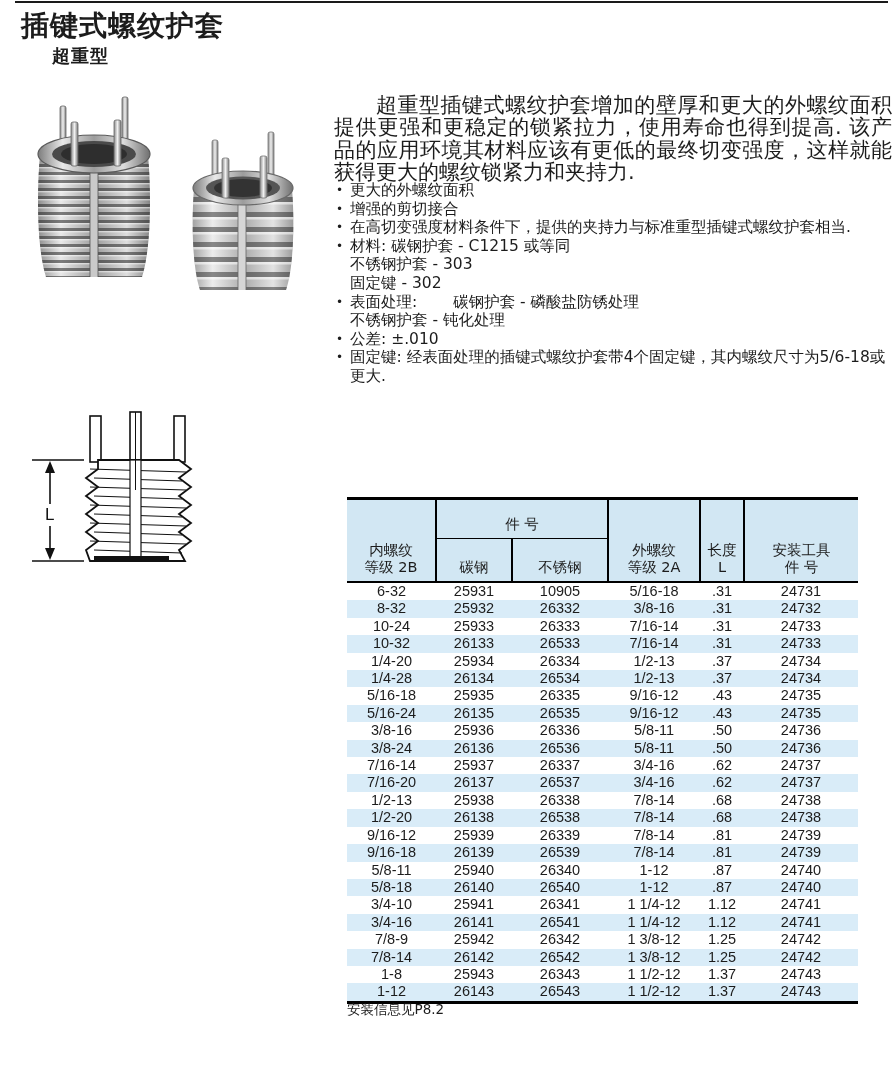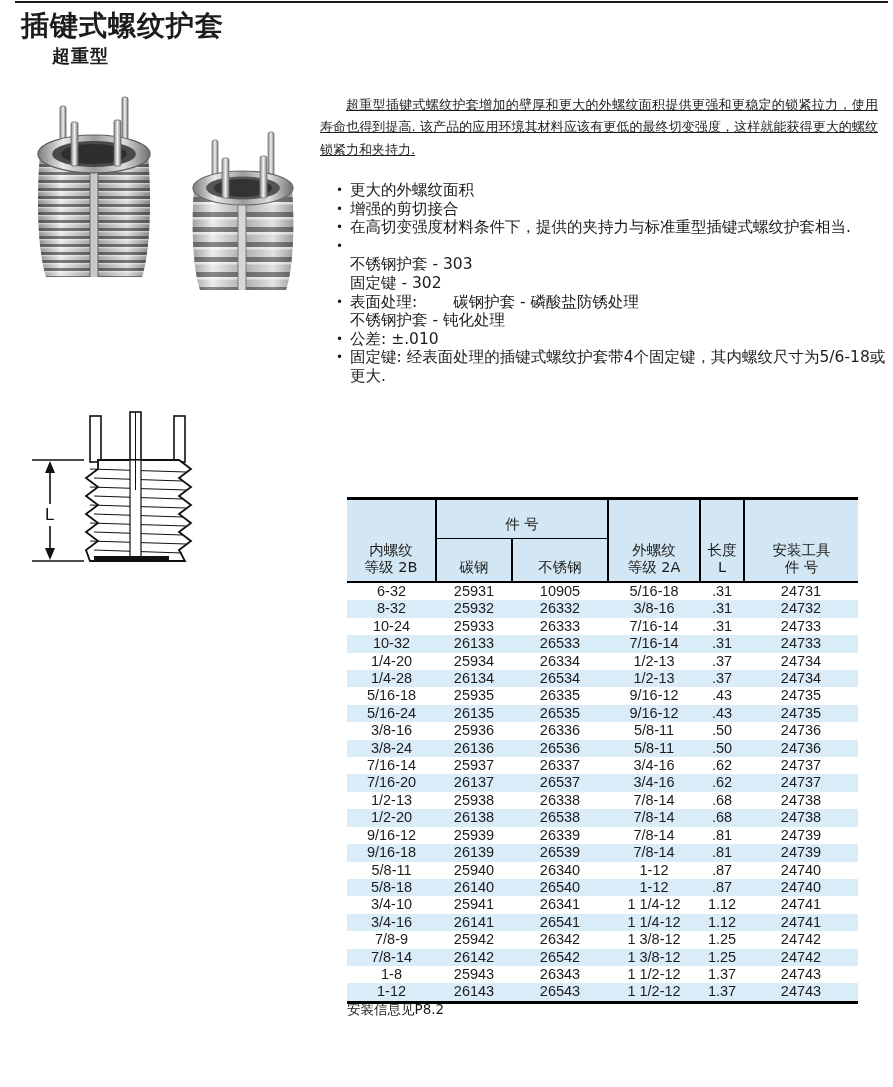--- a/index.html
+++ b/index.html
@@ -9,22 +9,22 @@
     overflow:hidden;
   }
   .top-rule{position:absolute;left:15px;top:1px;width:873px;height:2px;background:#1a1a1a;}
   .page-title{position:absolute;left:21px;top:7px;font-size:28px;font-weight:bold;letter-spacing:1px;white-space:nowrap;}
   .page-subtitle{position:absolute;left:21px;top:44px;font-size:18px;font-weight:bold;letter-spacing:1px;white-space:nowrap;margin-left:31px;}
 
   .photos{position:absolute;left:16px;top:92px;width:308px;height:230px;}
   .tech-drawing{position:absolute;left:24px;top:398px;width:212px;height:182px;}
 
   .intro{
-    position:absolute;left:320px;top:94px;width:558px;
-    font-size:13px;line-height:22.3px;text-indent:2em;text-align:justify;text-decoration:underline;
+    position:absolute;left:334px;top:94px;width:558px;
+    font-size:21px;line-height:22.3px;text-indent:2em;text-align:justify;
   }
   .features{position:absolute;left:336px;top:181px;width:557px;}
   .feature-line{display:flex;font-size:15.5px;line-height:18.6px;}
   .feature-line .bullet{width:14px;flex:0 0 14px;font-size:12px;line-height:18.6px;}
   .feature-line .cont-indent{width:14px;flex:0 0 14px;}
   .feature-line .ftext{white-space:pre-wrap;}
 
   .table-wrap{position:absolute;left:347px;top:497px;width:511px;}
   table.spec{border-collapse:collapse;width:511px;table-layout:fixed;border-top:3px solid #000;}
   table.spec th{
@@ -124,20 +124,21 @@
     <div class="feature-line">
       <span class="bullet">•</span>
       <span class="ftext">增强的剪切接合</span>
     </div>
     <div class="feature-line">
       <span class="bullet">•</span>
       <span class="ftext">在高切变强度材料条件下，提供的夹持力与标准重型插键式螺纹护套相当.</span>
     </div>
     <div class="feature-line">
       <span class="bullet">•</span>
+      <span class="ftext">材料: 碳钢护套 - C1215 或等同</span>
     </div>
     <div class="feature-line">
       <span class="cont-indent"></span>
       <span class="ftext">不锈钢护套 - 303</span>
     </div>
     <div class="feature-line">
       <span class="cont-indent"></span>
       <span class="ftext">固定键 - 302</span>
     </div>
     <div class="feature-line">

